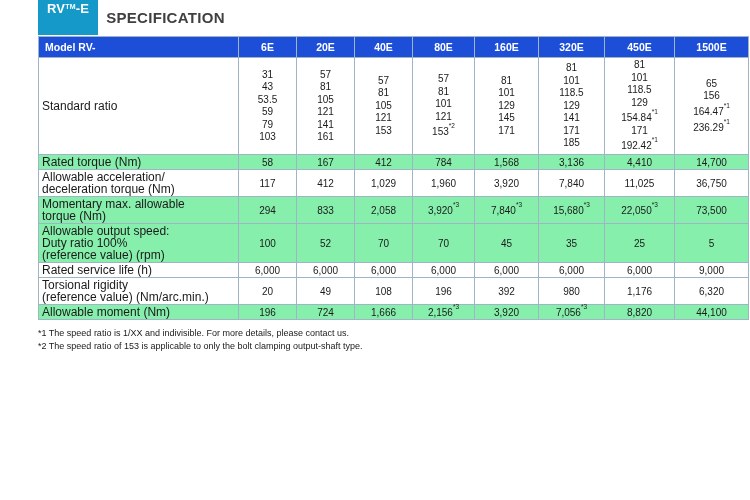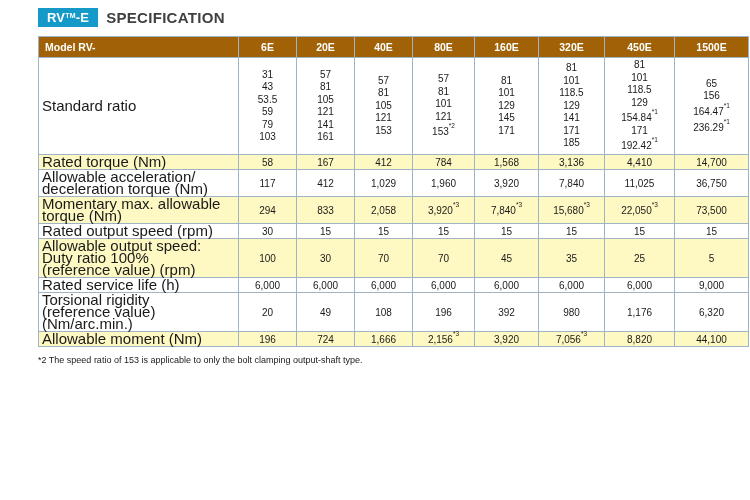--- a/index.html
+++ b/index.html
@@ -9,21 +9,21 @@
     font-family:"Liberation Sans", sans-serif;
     color:#1a1a1a;
     overflow:hidden;
   }
   .page{width:750px;height:500px;position:relative;box-sizing:border-box;padding:0 10px;}
 
   
   .title-row{display:flex;align-items:center;height:26px;margin-top:4px;padding-left:28px;}
   .title-badge{
     background:#1499c8;color:#ffffff;font-weight:bold;font-size:13px;
-    padding:3px 9px 3px 9px;letter-spacing:.2px;line-height:1;
+    padding:3px 9px 20px 9px;letter-spacing:.2px;line-height:1;
     display:flex;align-items:baseline;
   }
   .title-badge .sup{font-size:7px;vertical-align:super;position:relative;top:-4px;}
   .title-main{
     color:#404040;font-weight:bold;font-size:15px;margin-left:8px;letter-spacing:.3px;
   }
 
   
   table.spec{
     border-collapse:collapse;
@@ -31,32 +31,32 @@
     margin:6px 0 0 28px;
     table-layout:fixed;
     font-size:10px;
   }
   table.spec td,table.spec th{
     border:1px solid #9fb4c4;
     padding:1px 3px;
     vertical-align:middle;
   }
   thead th{
-    background:#a16207;color:#ffffff;font-weight:bold;font-size:10.5px;
+    background:#1d4ed8;color:#ffffff;font-weight:bold;font-size:10.5px;
     height:18px;border:1px solid #1499c8;
   }
   thead th.first{text-align:left;padding-left:6px;}
   thead th.model{text-align:center;}
 
   td.label{
-    text-align:left;padding-left:6px;font-size:15px;line-height:12px;
+    text-align:left;padding-left:6px;font-size:12px;line-height:12px;
     background:#ffffff;
   }
   td.val{text-align:center;font-size:10px;}
-  tr.alt td{background:#fef9c3;}
+  tr.alt td{background:#86efac;}
   tr.white td{background:#ffffff;}
 
   .sup{font-size:6.5px;vertical-align:super;position:relative;top:-3px;}
 
   .ratio-cell{line-height:12.5px;padding-top:3px;padding-bottom:3px;}
 
   
   .notes{margin:7px 0 0 28px;font-size:9px;line-height:12.5px;color:#1a1a1a;}
   .notes div{white-space:nowrap;}
 </style>
@@ -137,35 +137,24 @@
           <td class="label">Momentary max. allowable<br>torque (Nm)</td>
           <td class="val">294</td>
           <td class="val">833</td>
           <td class="val">2,058</td>
           <td class="val">3,920<span class="sup">*3</span></td>
           <td class="val">7,840<span class="sup">*3</span></td>
           <td class="val">15,680<span class="sup">*3</span></td>
           <td class="val">22,050<span class="sup">*3</span></td>
           <td class="val">73,500</td>
         </tr>
-        <tr class="white">
-          <td class="label">Rated output speed (rpm)</td>
-          <td class="val">30</td>
-          <td class="val">15</td>
-          <td class="val">15</td>
-          <td class="val">15</td>
-          <td class="val">15</td>
-          <td class="val">15</td>
-          <td class="val">15</td>
-          <td class="val">15</td>
-        </tr>
         <tr class="alt">
           <td class="label">Allowable output speed:<br>Duty ratio 100%<br>(reference value) (rpm)</td>
           <td class="val">100</td>
-          <td class="val">30</td>
+          <td class="val">52</td>
           <td class="val">70</td>
           <td class="val">70</td>
           <td class="val">45</td>
           <td class="val">35</td>
           <td class="val">25</td>
           <td class="val">5</td>
         </tr>
         <tr class="white">
           <td class="label">Rated service life (h)</td>
           <td class="val">6,000</td>
@@ -196,15 +185,16 @@
           <td class="val">2,156<span class="sup">*3</span></td>
           <td class="val">3,920</td>
           <td class="val">7,056<span class="sup">*3</span></td>
           <td class="val">8,820</td>
           <td class="val">44,100</td>
         </tr>
       </tbody>
   </table>
 
   <div class="notes">
+      <div>*1 The speed ratio is 1/XX and indivisible. For more details, please contact us.</div>
       <div>*2 The speed ratio of 153 is applicable to only the bolt clamping output-shaft type.</div>
     </div>
 </div>
 
 </body></html>

